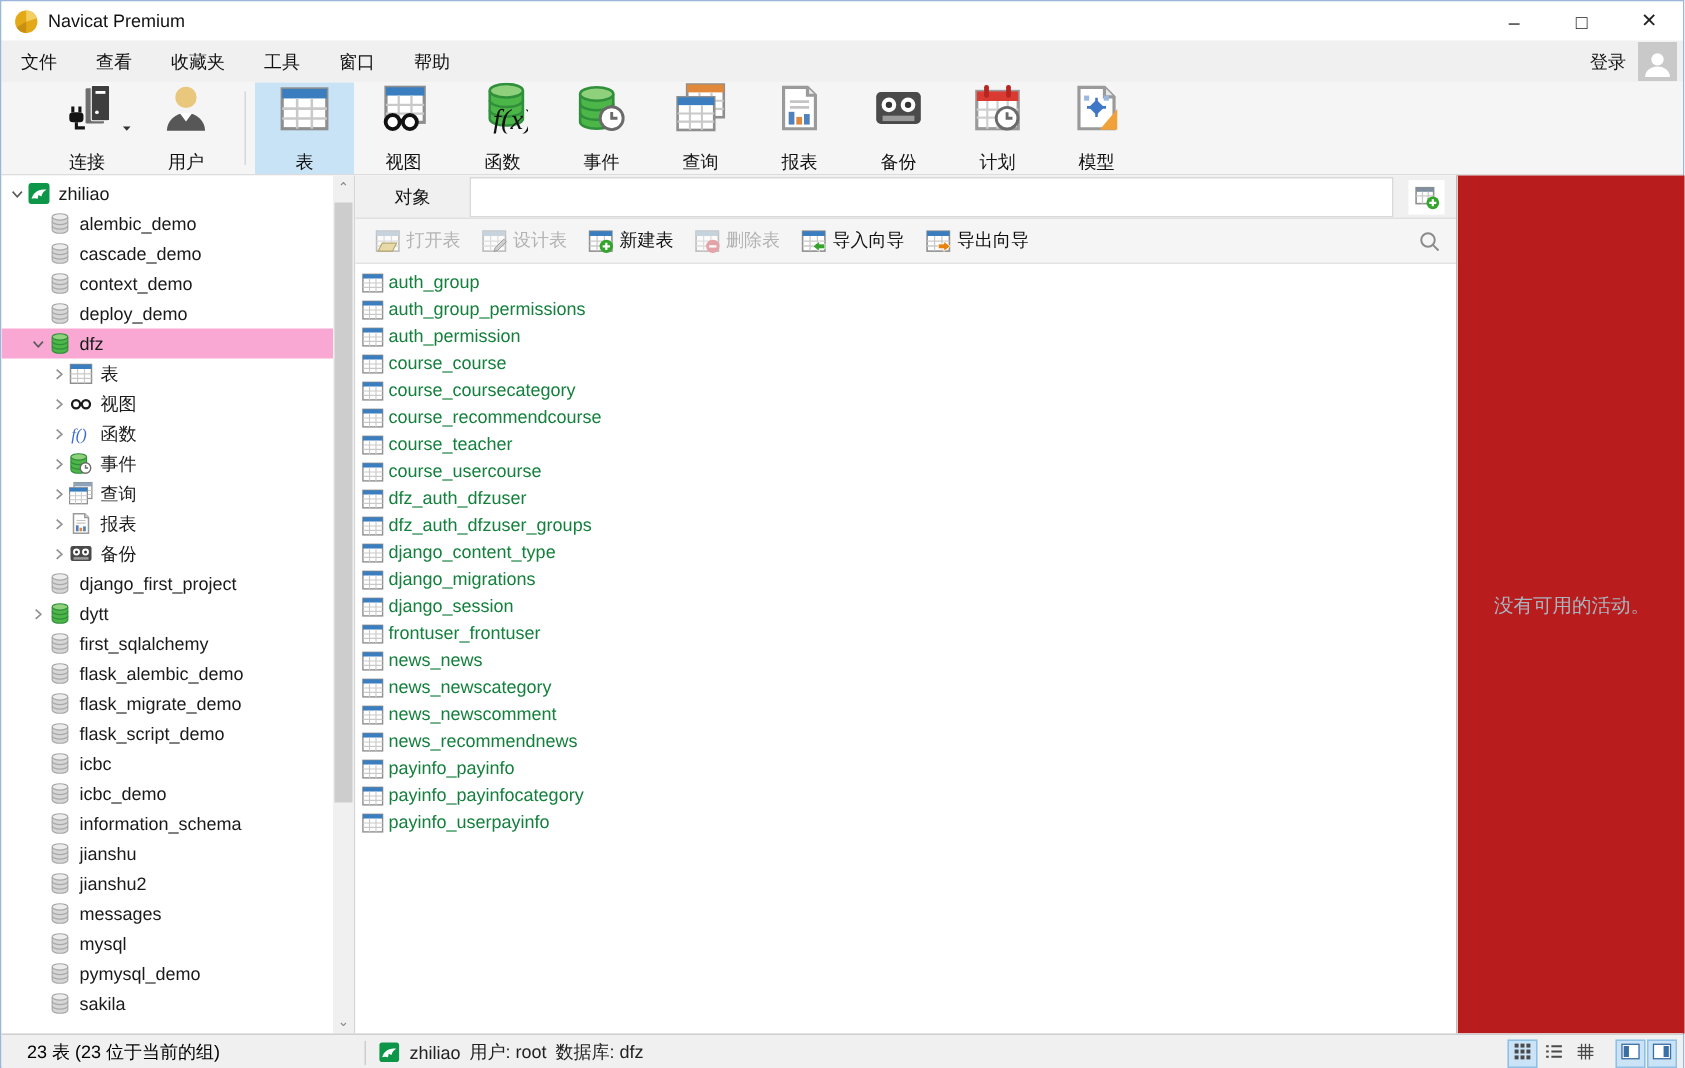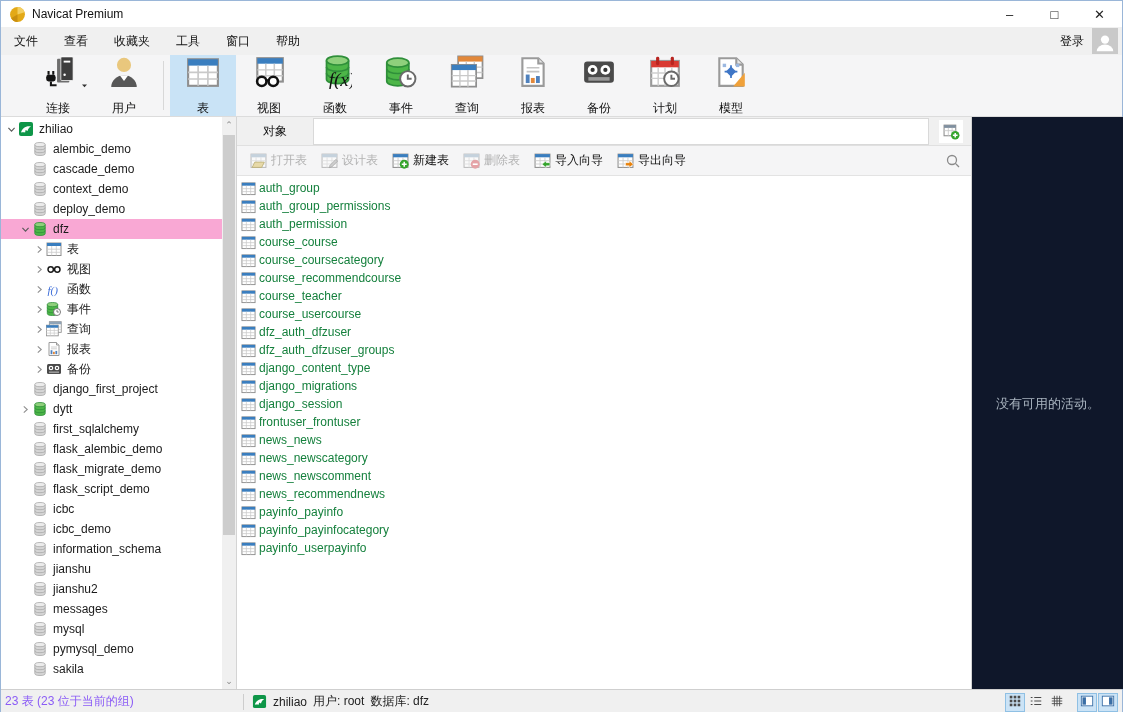--- a/index.html
+++ b/index.html
@@ -57,26 +57,26 @@
   .act-btn.disabled { color:#b3b3b3; }
   .act-btn .aicon { width:17px; height:17px; }
   .search-btn { position:absolute; right:10px; top:7px; width:16px; height:16px; }
 
   .objlist { position:absolute; left:0; top:60px; width:100%; bottom:0; background:#fff; overflow:hidden; padding-top:2px; }
   .obj-row { height:18px; display:flex; align-items:center; padding-left:4px; }
   .obj-row .oicon { width:15px; height:15px; flex:0 0 15px; margin-right:3px; }
   .obj-row .olabel { color:#15803d; }
 
   
-  .rightpanel { position:absolute; left:970px; top:116px; width:153px; height:572px; background:#0f172a; border-left:1px solid #d4d4d4; }
+  .rightpanel { position:absolute; left:970px; top:116px; width:153px; height:572px; background:#b91c1c; border-left:1px solid #d4d4d4; }
   .empty-msg { position:absolute; left:0; right:0; top:278px; text-align:center; color:#a9b4bf; font-size:13px; }
 
   
   .statusbar { position:absolute; left:0; top:688px; width:100%; height:24px; background:#f0f0f0; border-top:1px solid #cfcfcf; display:flex; align-items:center; }
-  .sb-left { padding-left:4px; width:242px; color:#8b5cf6; }
+  .sb-left { padding-left:17px; width:242px; color:#000000; }
   .sb-sep { width:1px; height:16px; background:#cdcdcd; }
   .sb-conn { display:flex; align-items:center; gap:6px; padding-left:8px; }
   .sb-conn .sicon { width:15px; height:15px; }
   .sb-right { position:absolute; right:4px; top:0; height:24px; display:flex; align-items:center; gap:1px; }
   .sb-view { width:20px; height:19px; display:flex; align-items:center; justify-content:center; border:1px solid transparent; }
   .sb-view.selected { background:#cbe3f6; border-color:#8fc0e4; }
   .sb-view svg { width:14px; height:14px; }
   .sb-gap { width:8px; }
 </style>
 </head>

